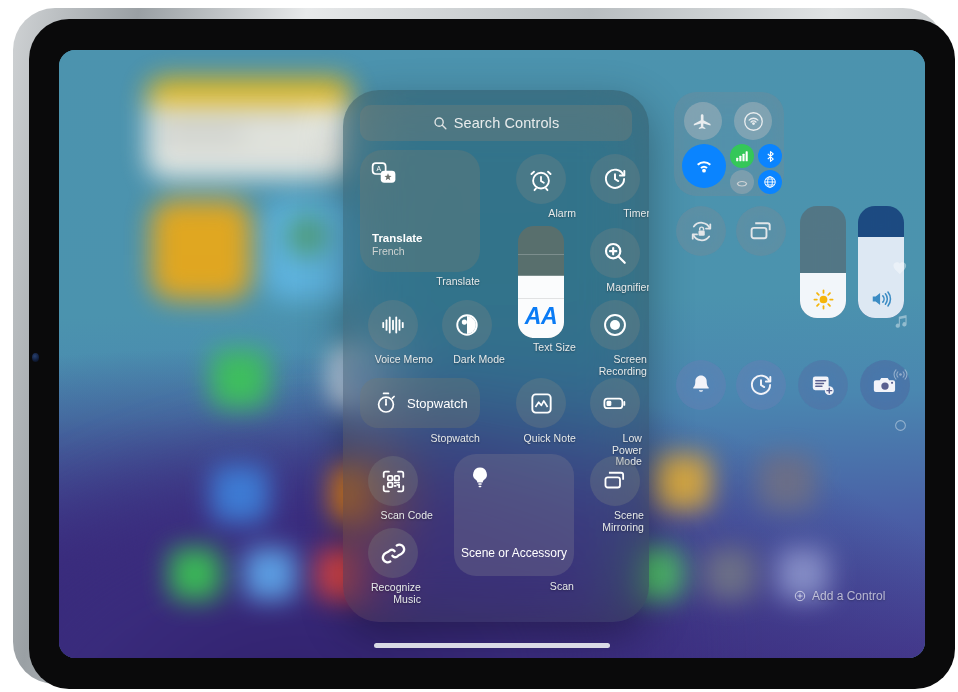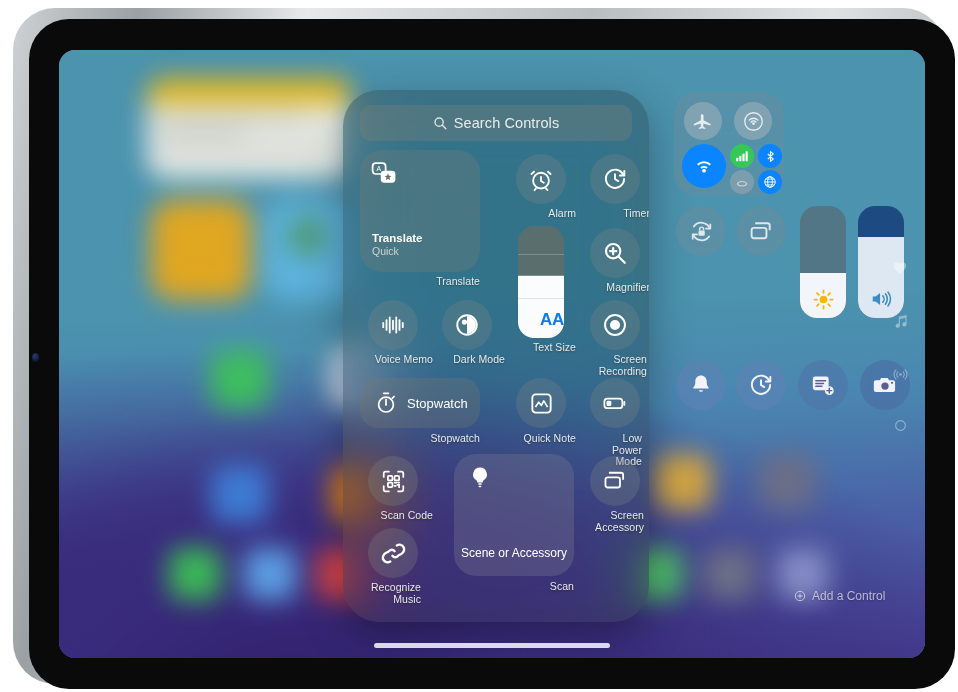--- a/index.html
+++ b/index.html
@@ -192,21 +192,21 @@
 
         <div class="tile rrect" style="left:17px;top:4px;width:120px;height:122px;border-radius:22px;background:rgba(116,122,112,.34);align-items:flex-start;justify-content:flex-start;">
           <svg width="26" height="26" viewBox="0 0 24 24" style="margin:11px 0 0 11px">
             <rect x="1.5" y="2" width="12" height="10" rx="3" fill="none" stroke="#fff" stroke-width="1.6"></rect>
             <text x="7.3" y="9.4" font-size="6.4" fill="#fff" text-anchor="middle" font-family="Liberation Sans, sans-serif">A</text>
             <rect x="9" y="9" width="13.5" height="11" rx="3.2" fill="#fff"></rect>
             <path d="M15.7 11.4l.9 2.3 2.4.1-1.9 1.5.7 2.4-2.1-1.4-2.1 1.4.7-2.4-1.9-1.5 2.4-.1z" fill="#6c716c"></path>
           </svg>
           <div style="position:absolute;left:12px;bottom:14px;">
             <div style="font-size:11.5px;font-weight:bold;color:#fff;line-height:14px;">Translate</div>
-            <div style="font-size:10.5px;color:#cfd3d1;line-height:13px;">Quick</div>
+            <div style="font-size:10.5px;color:#cfd3d1;line-height:13px;">French</div>
           </div>
         </div>
         <div class="cap" style="left:17px;top:130px;width:120px;">Translate</div>
 
         <div class="tile circ" style="left:173px;top:8px;width:50px;height:50px;">
           <svg width="26" height="26" viewBox="0 0 24 24" fill="none" stroke="#fff" stroke-width="1.7">
             <circle cx="12" cy="13.5" r="7.3"></circle>
             <path d="M12 10v3.8l2.6 1.6" stroke-linecap="round"></path>
             <path d="M5.5 5.3L3.2 7.4M18.5 5.3l2.3 2.1" stroke-linecap="round"></path>
             <path d="M7.4 20.6l-1.4 1.7M16.6 20.6l1.4 1.7" stroke-linecap="round"></path>
@@ -221,21 +221,21 @@
             <path d="M12 7.6V12l3 1.9" stroke-linecap="round"></path>
           </svg>
         </div>
         <div class="cap" style="left:237px;top:62px;width:70px;">Timer</div>
 
         <div style="position:absolute;left:175px;top:80px;width:46px;height:112px;border-radius:16px;overflow:hidden;background:rgba(104,110,98,.72);">
           <div style="position:absolute;left:0;right:0;bottom:0;height:62px;background:#fbfcfd;"></div>
           <div style="position:absolute;left:0;right:0;top:28px;height:1px;background:rgba(255,255,255,.22);"></div>
           <div style="position:absolute;left:0;right:0;top:49px;height:1px;background:rgba(255,255,255,.22);"></div>
           <div style="position:absolute;left:0;right:0;top:72px;height:1px;background:rgba(0,0,0,.10);"></div>
-          <div style="position:absolute;left:0;right:0;bottom:8px;text-align:right;color:#0a7bf5;font-size:17px;font-weight:bold;letter-spacing:-.3px;">AA</div>
+          <div style="position:absolute;left:0;right:0;bottom:8px;text-align:center;color:#0a7bf5;font-size:23px;font-weight:bold;letter-spacing:-.3px;font-style:italic;">AA</div>
         </div>
         <div class="cap" style="left:163px;top:196px;width:70px;">Text Size</div>
 
         <div class="tile circ" style="left:247px;top:82px;width:50px;height:50px;">
           <svg width="26" height="26" viewBox="0 0 24 24" fill="none" stroke="#fff" stroke-width="2">
             <circle cx="10.3" cy="10.3" r="6.6"></circle>
             <line x1="15.2" y1="15.2" x2="21" y2="21" stroke-linecap="round"></line>
             <line x1="10.3" y1="7.4" x2="10.3" y2="13.2" stroke-linecap="round"></line>
             <line x1="7.4" y1="10.3" x2="13.2" y2="10.3" stroke-linecap="round"></line>
           </svg>
@@ -322,21 +322,21 @@
           <div style="position:absolute;left:0;right:0;bottom:16px;text-align:center;font-size:12px;color:#fff;margin-top:8px;">Scene or Accessory</div>
         </div>
         <div class="cap" style="left:111px;top:435px;width:120px;">Scan</div>
 
         <div class="tile circ" style="left:247px;top:310px;width:50px;height:50px;">
           <svg width="26" height="26" viewBox="0 0 24 24" fill="none" stroke="#fff" stroke-width="1.7">
             <path d="M6.4 4.4h11.2a1.9 1.9 0 0 1 1.9 1.9v4.5"></path>
             <rect x="3.2" y="8.6" width="13.4" height="9.4" rx="2.1"></rect>
           </svg>
         </div>
-        <div class="cap" style="left:245px;top:364px;width:56px;">Screen Accessory</div>
+        <div class="cap" style="left:245px;top:364px;width:56px;">Scene Mirroring</div>
 
         <div class="tile circ" style="left:25px;top:382px;width:50px;height:50px;">
           <svg width="27" height="27" viewBox="0 0 24 24">
             <path d="M14.9 4.8c2.2-1.3 4.9-.6 6 1.5 1.2 2.2.3 4.9-2 6.1l-2.6 1.4
                      M9.1 19.2c-2.2 1.3-4.9.6-6-1.5-1.2-2.2-.3-4.9 2-6.1l2.6-1.4" fill="none" stroke="#fff" stroke-width="2.1" stroke-linecap="round"></path>
             <path d="M8.6 9.3c1.5-.9 3.4-.6 4.4.6M15.4 14.7c-1.5.9-3.4.6-4.4-.6" fill="none" stroke="#fff" stroke-width="2.1" stroke-linecap="round"></path>
           </svg>
         </div>
         <div class="cap" style="left:22px;top:436px;width:56px;">Recognize Music</div>
       </div>

